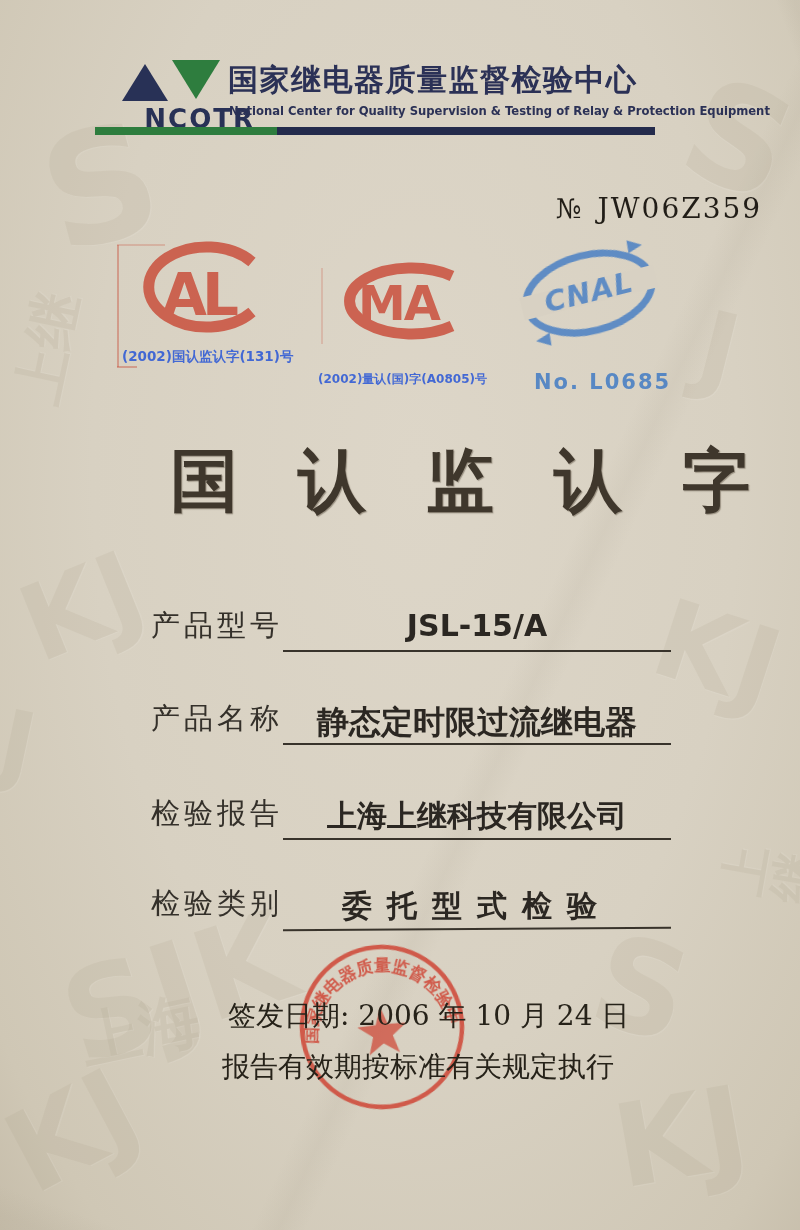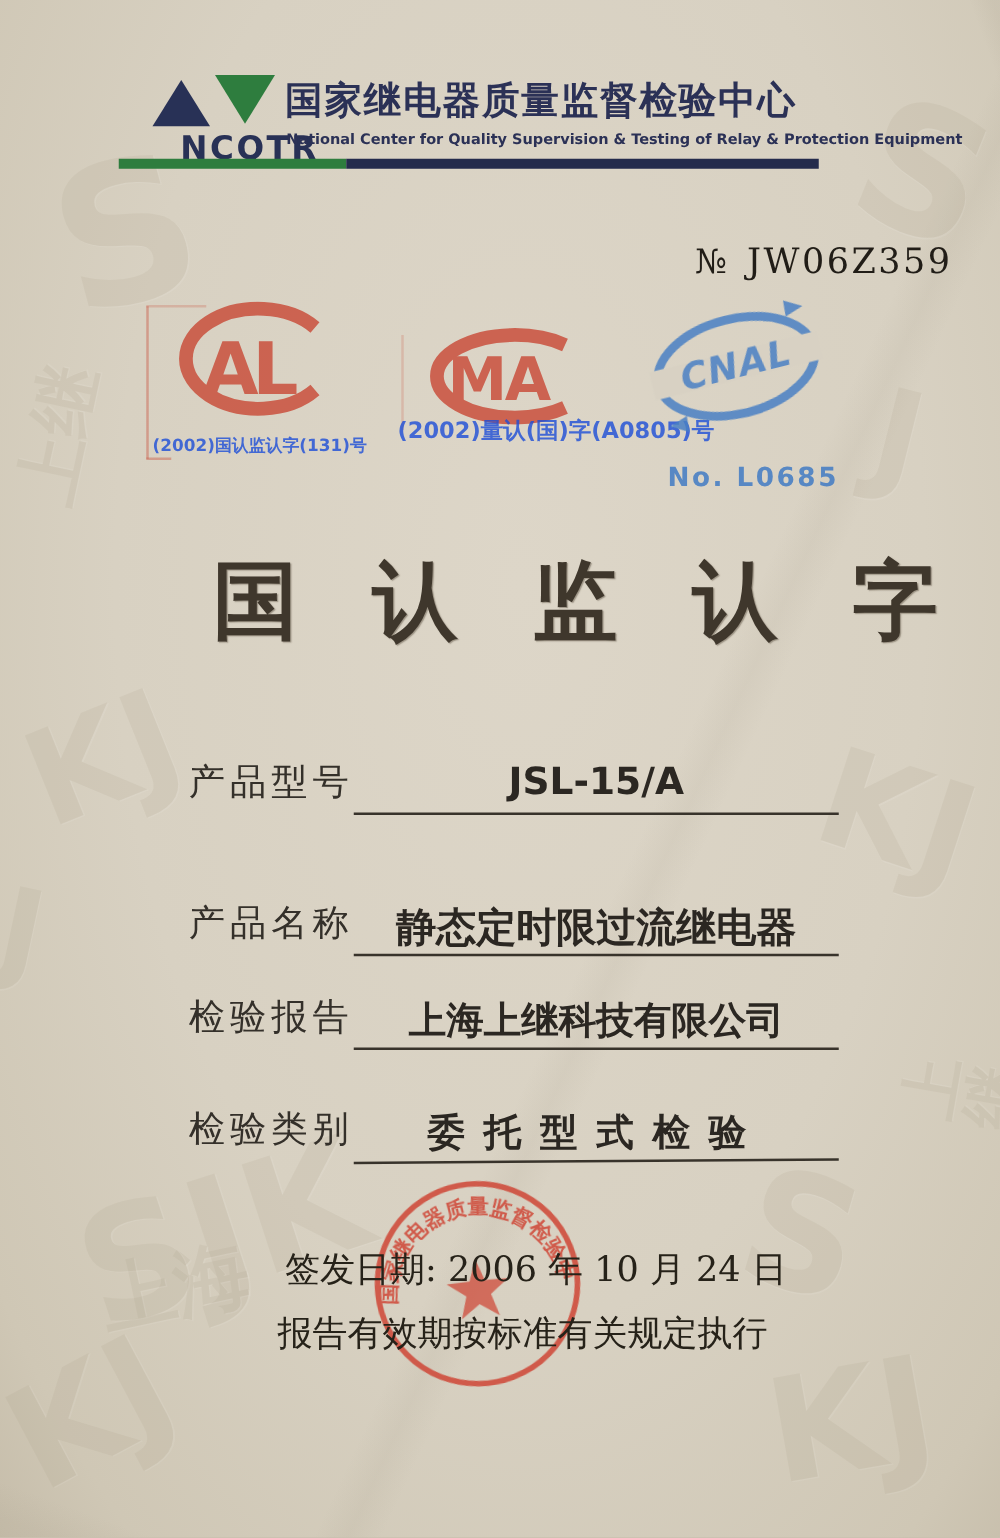--- a/index.html
+++ b/index.html
@@ -62,21 +62,21 @@
     font-size:68px;font-weight:bold;color:#3f372c;letter-spacing:60px;white-space:nowrap;
     text-shadow:1px 1px 1px rgba(70,60,45,.45);}
   
   .field-row{position:absolute;left:1px;width:800px;height:54px;}
   .field-label{position:absolute;left:150px;top:2px;font-size:29px;font-weight:500;
     color:#34302a;letter-spacing:4px;white-space:nowrap;}
   .field-line{position:absolute;left:282px;width:388px;top:46px;height:0;
     border-bottom:2.5px solid #38332b;}
   .field-value{position:absolute;left:282px;width:388px;top:4px;text-align:center;
     font-size:30px;font-weight:600;color:#2b2722;white-space:nowrap;}
-  .row-1{top:604px;} .row-2{top:697px;margin-top:20px;} .row-3{top:792px;} .row-4{top:882px;}
+  .row-1{top:604px;} .row-2{top:697px;} .row-3{top:792px;} .row-4{top:882px;}
   .row-2 .field-value{font-size:32px;}
   .row-4 .field-value{letter-spacing:15px;}
   .row-4 .field-line{transform:rotate(-.4deg);}
   
   .footer-line{position:absolute;font-family:"DejaVu Serif",serif;font-size:28px;
     color:#262219;white-space:nowrap;z-index:3;}
   .issue-date{left:228px;top:997px;}
   .validity{left:222px;top:1048px;}
   .seal{position:absolute;left:292px;top:937px;width:180px;height:180px;z-index:2;
     opacity:.85;filter:blur(.35px);transform:rotate(-6deg);}
@@ -131,21 +131,21 @@
   </svg>
   <div class="stamp-caption cap-red" style="left:122px;top:348px;">(2002)国认监认字(131)号</div>
 </div>
 
 <div>
   <div class="frag" style="left:321px;top:268px;width:2px;height:76px;opacity:.5;"></div>
   <svg class="stamp-svg" style="left:328px;top:260px;" width="140" height="84" viewBox="0 0 140 84">
     <path d="M 124 16 A 62 33 0 1 0 124 66" fill="none" stroke="#c94b38" stroke-width="11"></path>
     <text x="30" y="60" font-size="48" font-weight="bold" fill="#c94b38" letter-spacing="-2">MA</text>
   </svg>
-  <div class="stamp-caption cap-red" style="left:318px;top:332px;font-size:18px;">(2002)量认(国)字(A0805)号</div>
+  <div class="stamp-caption cap-red" style="left:318px;top:371px;font-size:12px;">(2002)量认(国)字(A0805)号</div>
 </div>
 
 <div>
   <svg class="stamp-svg" style="left:518px;top:242px;transform:rotate(-14deg);opacity:.85;" width="142" height="102" viewBox="0 0 142 102">
     <ellipse cx="71" cy="51" rx="64" ry="38" fill="none" stroke="#4a80c4" stroke-width="7"></ellipse>
     <rect x="2" y="39" width="138" height="23" fill="#d8d1c3"></rect>
     <polygon points="120,9 134,17 119,22" fill="#4a80c4"></polygon>
     <polygon points="22,93 8,85 23,80" fill="#4a80c4"></polygon>
     <text x="71" y="60" font-size="29" font-weight="bold" font-style="italic" fill="#4a80c4" text-anchor="middle" letter-spacing="1">CNAL</text>
   </svg>

